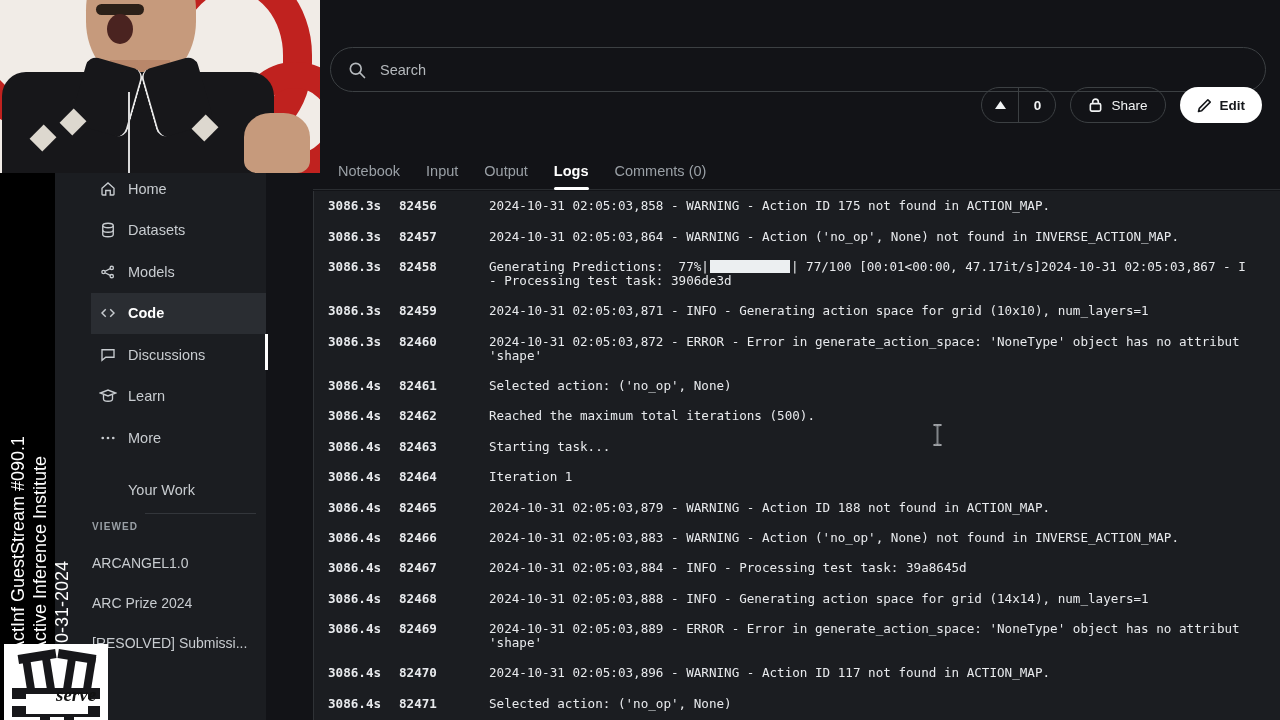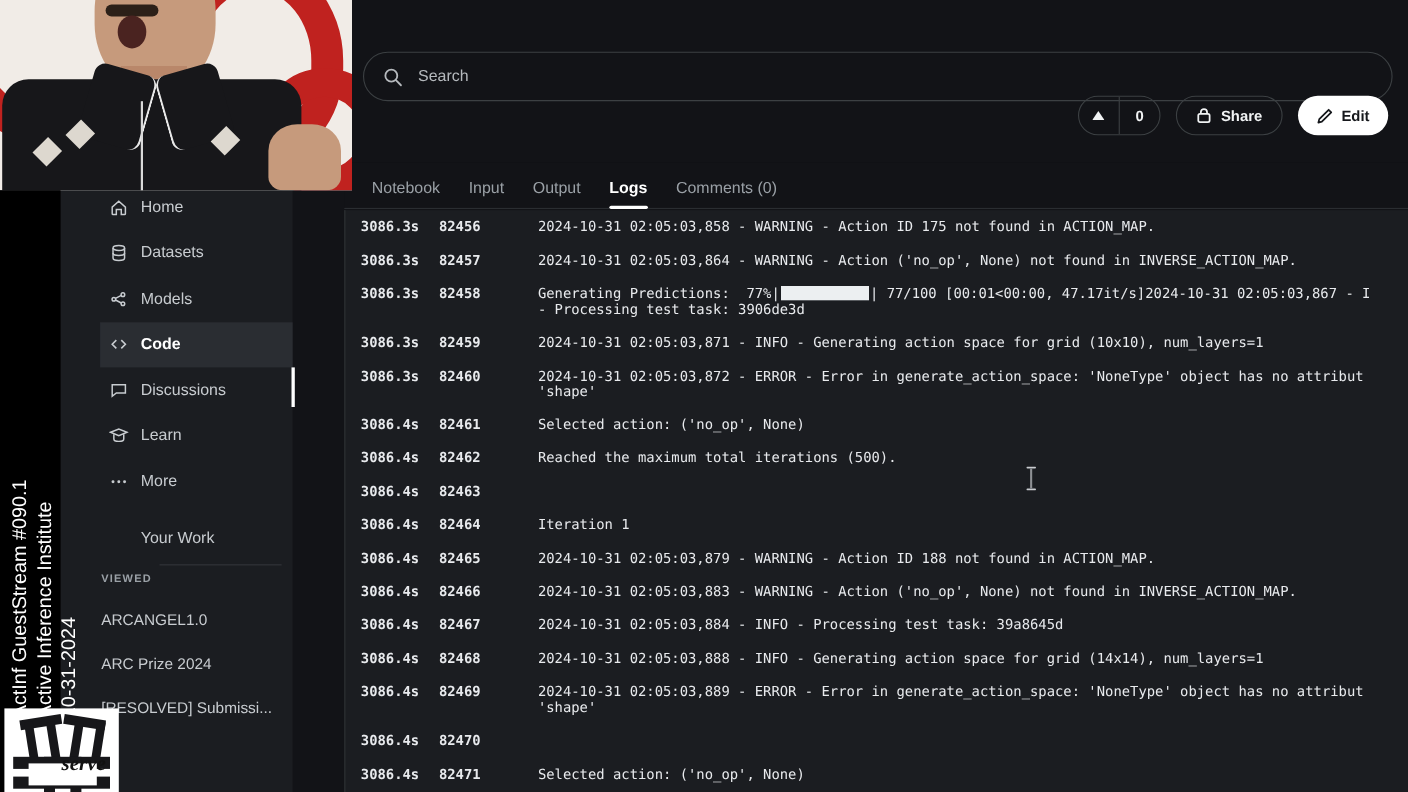--- a/index.html
+++ b/index.html
@@ -44,21 +44,21 @@
     width: 37px; height: 100%; display: flex; align-items: center; justify-content: center;
     border-right: 1px solid #3c4043;
   }
   .vote-count {
     min-width: 36px; height: 100%; display: flex; align-items: center; justify-content: center;
     color: #f1f3f4; font-size: 13.5px; font-weight: bold; padding: 0 6px;
   }
   .share-btn {
     display: flex; align-items: center; gap: 8px; height: 36px; padding: 0 17px;
     border: 1px solid #3c4043; border-radius: 18px; color: #f1f3f4;
-    font-size: 13.5px; font-weight: bold;
+    font-size: 13.5px; font-weight: normal;
   }
   .edit-btn {
     display: flex; align-items: center; gap: 8px; height: 36px; padding: 0 17px;
     background: #ffffff; border-radius: 18px; color: #16181c;
     font-size: 13.5px; font-weight: bold;
   }
 
   
   .tabs {
     position: absolute; left: 313px; top: 148px; right: 0; height: 42px;
@@ -289,28 +289,28 @@
     </div>
 
     <div class="logs" id="log-list">
         <div class="log-row"><div class="log-time">3086.3s</div><div class="log-num">82456</div><div class="log-msg">2024-10-31 02:05:03,858 - WARNING - Action ID 175 not found in ACTION_MAP.</div></div>
         <div class="log-row"><div class="log-time">3086.3s</div><div class="log-num">82457</div><div class="log-msg">2024-10-31 02:05:03,864 - WARNING - Action ('no_op', None) not found in INVERSE_ACTION_MAP.</div></div>
         <div class="log-row"><div class="log-time">3086.3s</div><div class="log-num">82458</div><div class="log-msg"><span>Generating Predictions:  77%|</span><span class="pbar"></span><span>| 77/100 [00:01&lt;00:00, 47.17it/s]2024-10-31 02:05:03,867 - I</span><span class="cont">- Processing test task: 3906de3d</span></div></div>
         <div class="log-row"><div class="log-time">3086.3s</div><div class="log-num">82459</div><div class="log-msg">2024-10-31 02:05:03,871 - INFO - Generating action space for grid (10x10), num_layers=1</div></div>
         <div class="log-row"><div class="log-time">3086.3s</div><div class="log-num">82460</div><div class="log-msg">2024-10-31 02:05:03,872 - ERROR - Error in generate_action_space: 'NoneType' object has no attribut<span class="cont">'shape'</span></div></div>
         <div class="log-row"><div class="log-time">3086.4s</div><div class="log-num">82461</div><div class="log-msg">Selected action: ('no_op', None)</div></div>
         <div class="log-row"><div class="log-time">3086.4s</div><div class="log-num">82462</div><div class="log-msg">Reached the maximum total iterations (500).</div></div>
-        <div class="log-row"><div class="log-time">3086.4s</div><div class="log-num">82463</div></div>
+        <div class="log-row"><div class="log-time">3086.4s</div><div class="log-num">82463</div><div class="log-msg">Starting task...</div></div>
         <div class="log-row"><div class="log-time">3086.4s</div><div class="log-num">82464</div><div class="log-msg">Iteration 1</div></div>
         <div class="log-row"><div class="log-time">3086.4s</div><div class="log-num">82465</div><div class="log-msg">2024-10-31 02:05:03,879 - WARNING - Action ID 188 not found in ACTION_MAP.</div></div>
         <div class="log-row"><div class="log-time">3086.4s</div><div class="log-num">82466</div><div class="log-msg">2024-10-31 02:05:03,883 - WARNING - Action ('no_op', None) not found in INVERSE_ACTION_MAP.</div></div>
         <div class="log-row"><div class="log-time">3086.4s</div><div class="log-num">82467</div><div class="log-msg">2024-10-31 02:05:03,884 - INFO - Processing test task: 39a8645d</div></div>
         <div class="log-row"><div class="log-time">3086.4s</div><div class="log-num">82468</div><div class="log-msg">2024-10-31 02:05:03,888 - INFO - Generating action space for grid (14x14), num_layers=1</div></div>
         <div class="log-row"><div class="log-time">3086.4s</div><div class="log-num">82469</div><div class="log-msg">2024-10-31 02:05:03,889 - ERROR - Error in generate_action_space: 'NoneType' object has no attribut<span class="cont">'shape'</span></div></div>
-        <div class="log-row"><div class="log-time">3086.4s</div><div class="log-num">82470</div></div>
+        <div class="log-row"><div class="log-time">3086.4s</div><div class="log-num">82470</div><div class="log-msg">2024-10-31 02:05:03,896 - WARNING - Action ID 117 not found in ACTION_MAP.</div></div>
         <div class="log-row"><div class="log-time">3086.4s</div><div class="log-num">82471</div><div class="log-msg">Selected action: ('no_op', None)</div></div>
       </div>
 
     <svg class="text-cursor" viewBox="0 0 11 22">
       <path d="M2 1h7M2 21h7M5.5 1v20" stroke="#c9ccd0" stroke-width="1.6" fill="none" stroke-linecap="round"></path>
       <path d="M3 2h5M3 20h5M5.5 2v18" stroke="#6f7276" stroke-width="0.8" fill="none"></path>
     </svg>
   </div>
 
   <div class="drawer-strip"></div>

